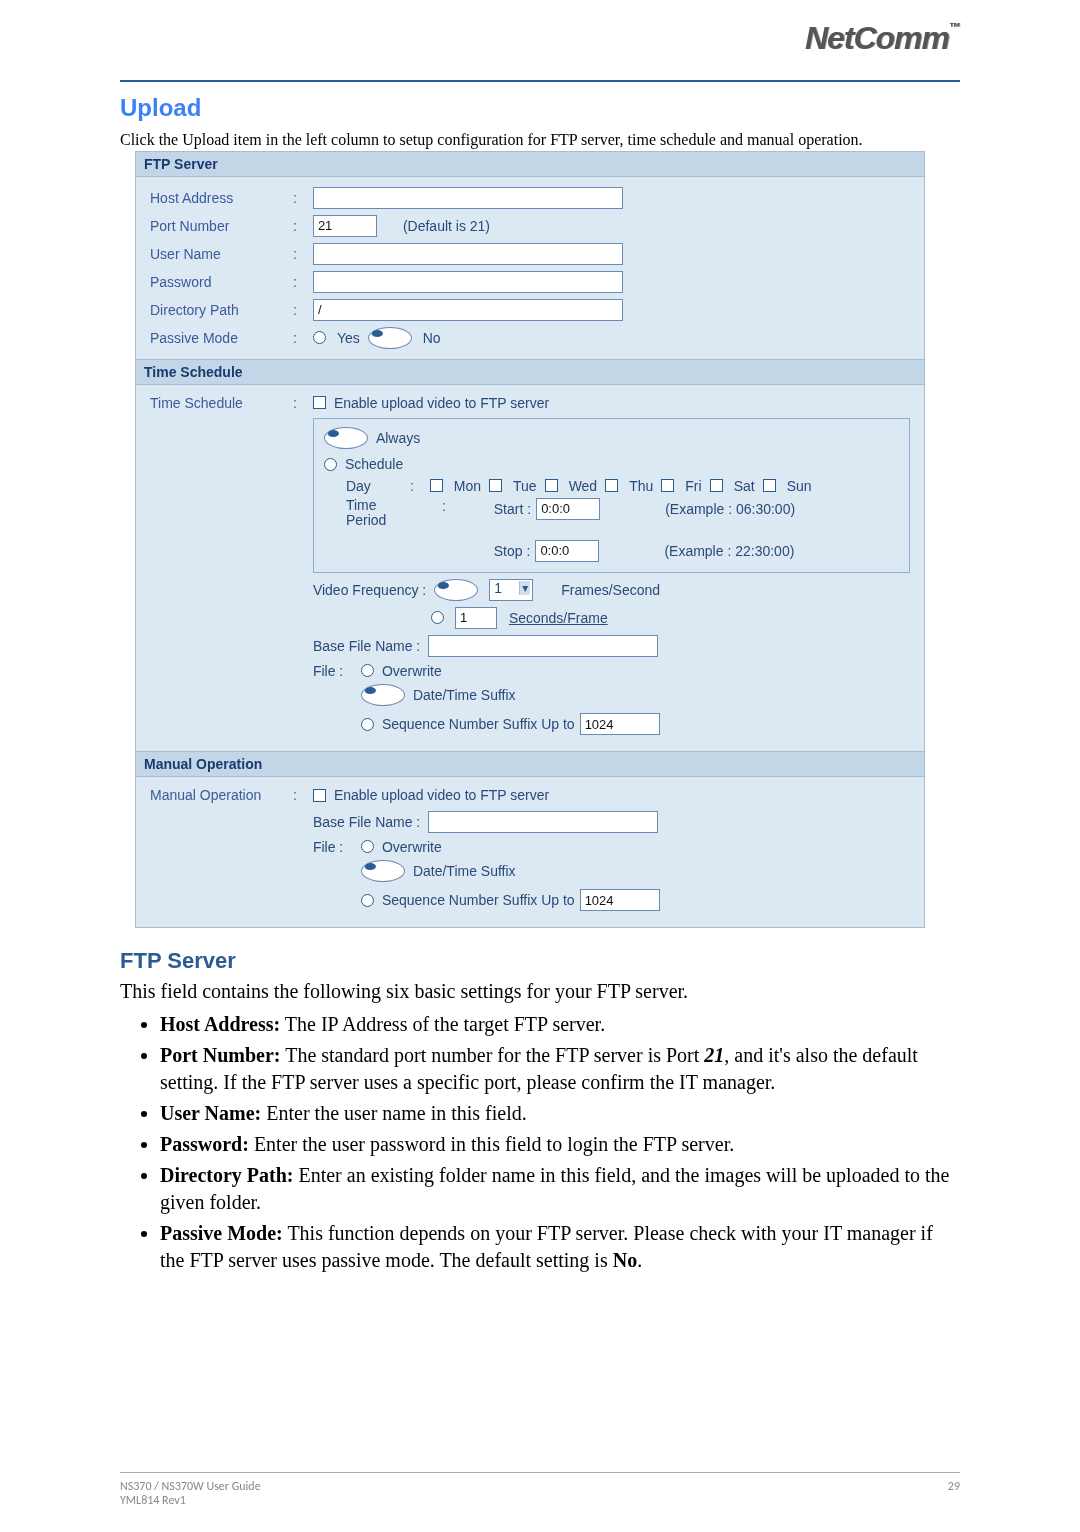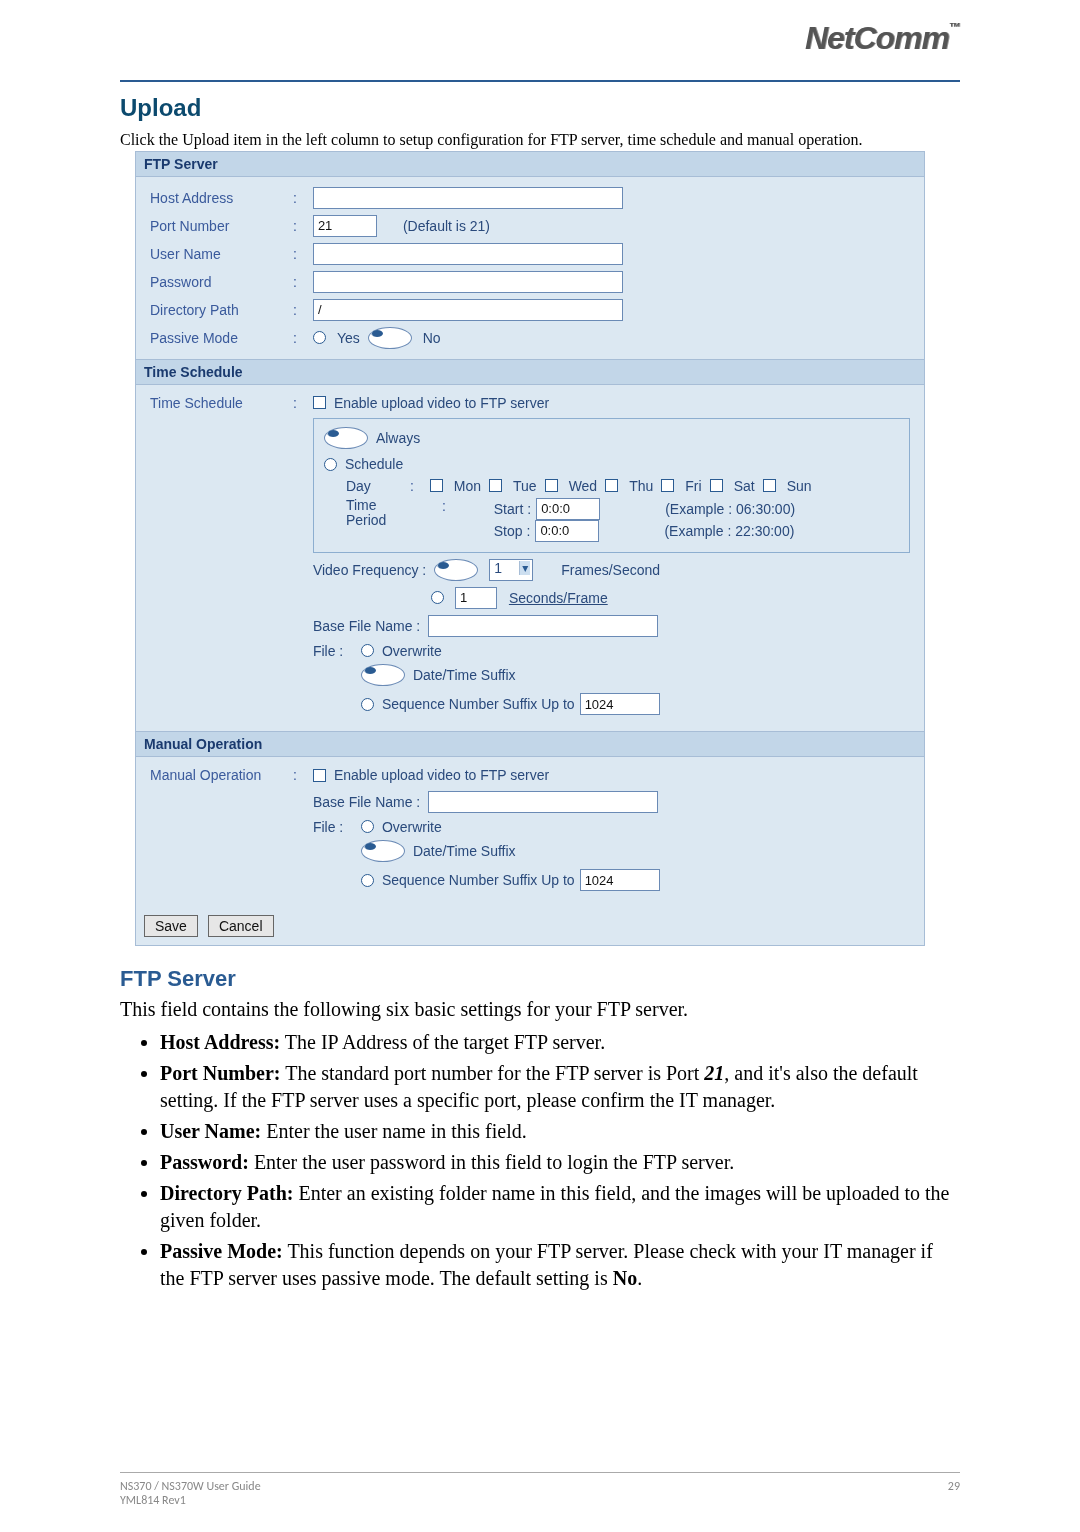--- a/index.html
+++ b/index.html
@@ -24,21 +24,21 @@
     text-shadow: 1px 0 #999;
   }
   .logo-area .tm { font-size: 12px; font-style: normal; vertical-align: top; }
   .top-rule {
     border: none;
     border-top: 2px solid #2a5b92;
     margin-top: 60px;
     margin-bottom: 12px;
   }
   h1.section {
-    color: #0c4a6e;
+    color: #3b82f6;
     font-family: "Trebuchet MS", sans-serif;
     font-weight: bold;
     font-size: 24px;
     margin-bottom: 8px;
   }
   p.intro {
     font-size: 16px;
     line-height: 1.3;
     margin-bottom: 0;
   }
@@ -204,21 +204,21 @@
             </div>
             <div class="prow" style="align-items:flex-start; margin:2px 0;gap:40px;">
               <span style="width:56px; line-height:1.1;"><span>Time Period</span></span>
               <span class="colon">:</span>
               <div>
                 <div class="inline">
                   <span>Start :</span>
                   <input class="tb sm" value="0:0:0" style="">
                   <span style="margin-left:60px;">(Example : 06:30:00)</span>
                 </div><br>
-                <div class="inline" style="margin-top:0;">
+                <div class="inline" style="margin-top:20px;">
                   <span>Stop :</span>
                   <input class="tb sm" value="0:0:0" style="">
                   <span style="margin-left:60px;text-align:center;">(Example : 22:30:00)</span>
                 </div>
               </div>
             </div>
           </div>
         </div>
 
         <div class="prow">
@@ -288,24 +288,20 @@
               <span class="radio"></span>
               <span>Sequence Number Suffix Up to</span>
               <input class="tb" style="width: 80px;" value="1024">
             </div>
           </div>
         </div>
       </div>
     </div>
   </div>
 
-  <div class="btnrow">
-    <button class="btn">Save</button>
-    <button class="btn">Cancel</button>
-  </div>
 </div>
 
 <h2 class="sub">FTP Server</h2>
 <p class="body">This field contains the following six basic settings for your FTP server.</p>
 <ul class="body">
   <li><b>Host Address:</b><span> The IP Address of the target FTP server.</span></li>
   <li><b>Port Number:</b><span> The standard port number for the FTP server is Port </span><b><i>21</i></b><span>, and it's also the default setting.  If the FTP server uses a specific port, please confirm the IT manager.</span></li>
   <li><b>User Name:</b><span> Enter the user name in this field.</span></li>
   <li><b>Password:</b><span> Enter the user password in this field to login the FTP server.</span></li>
   <li><b>Directory Path:</b><span> Enter an existing folder name in this field, and the images will be uploaded to the given folder.</span></li>

